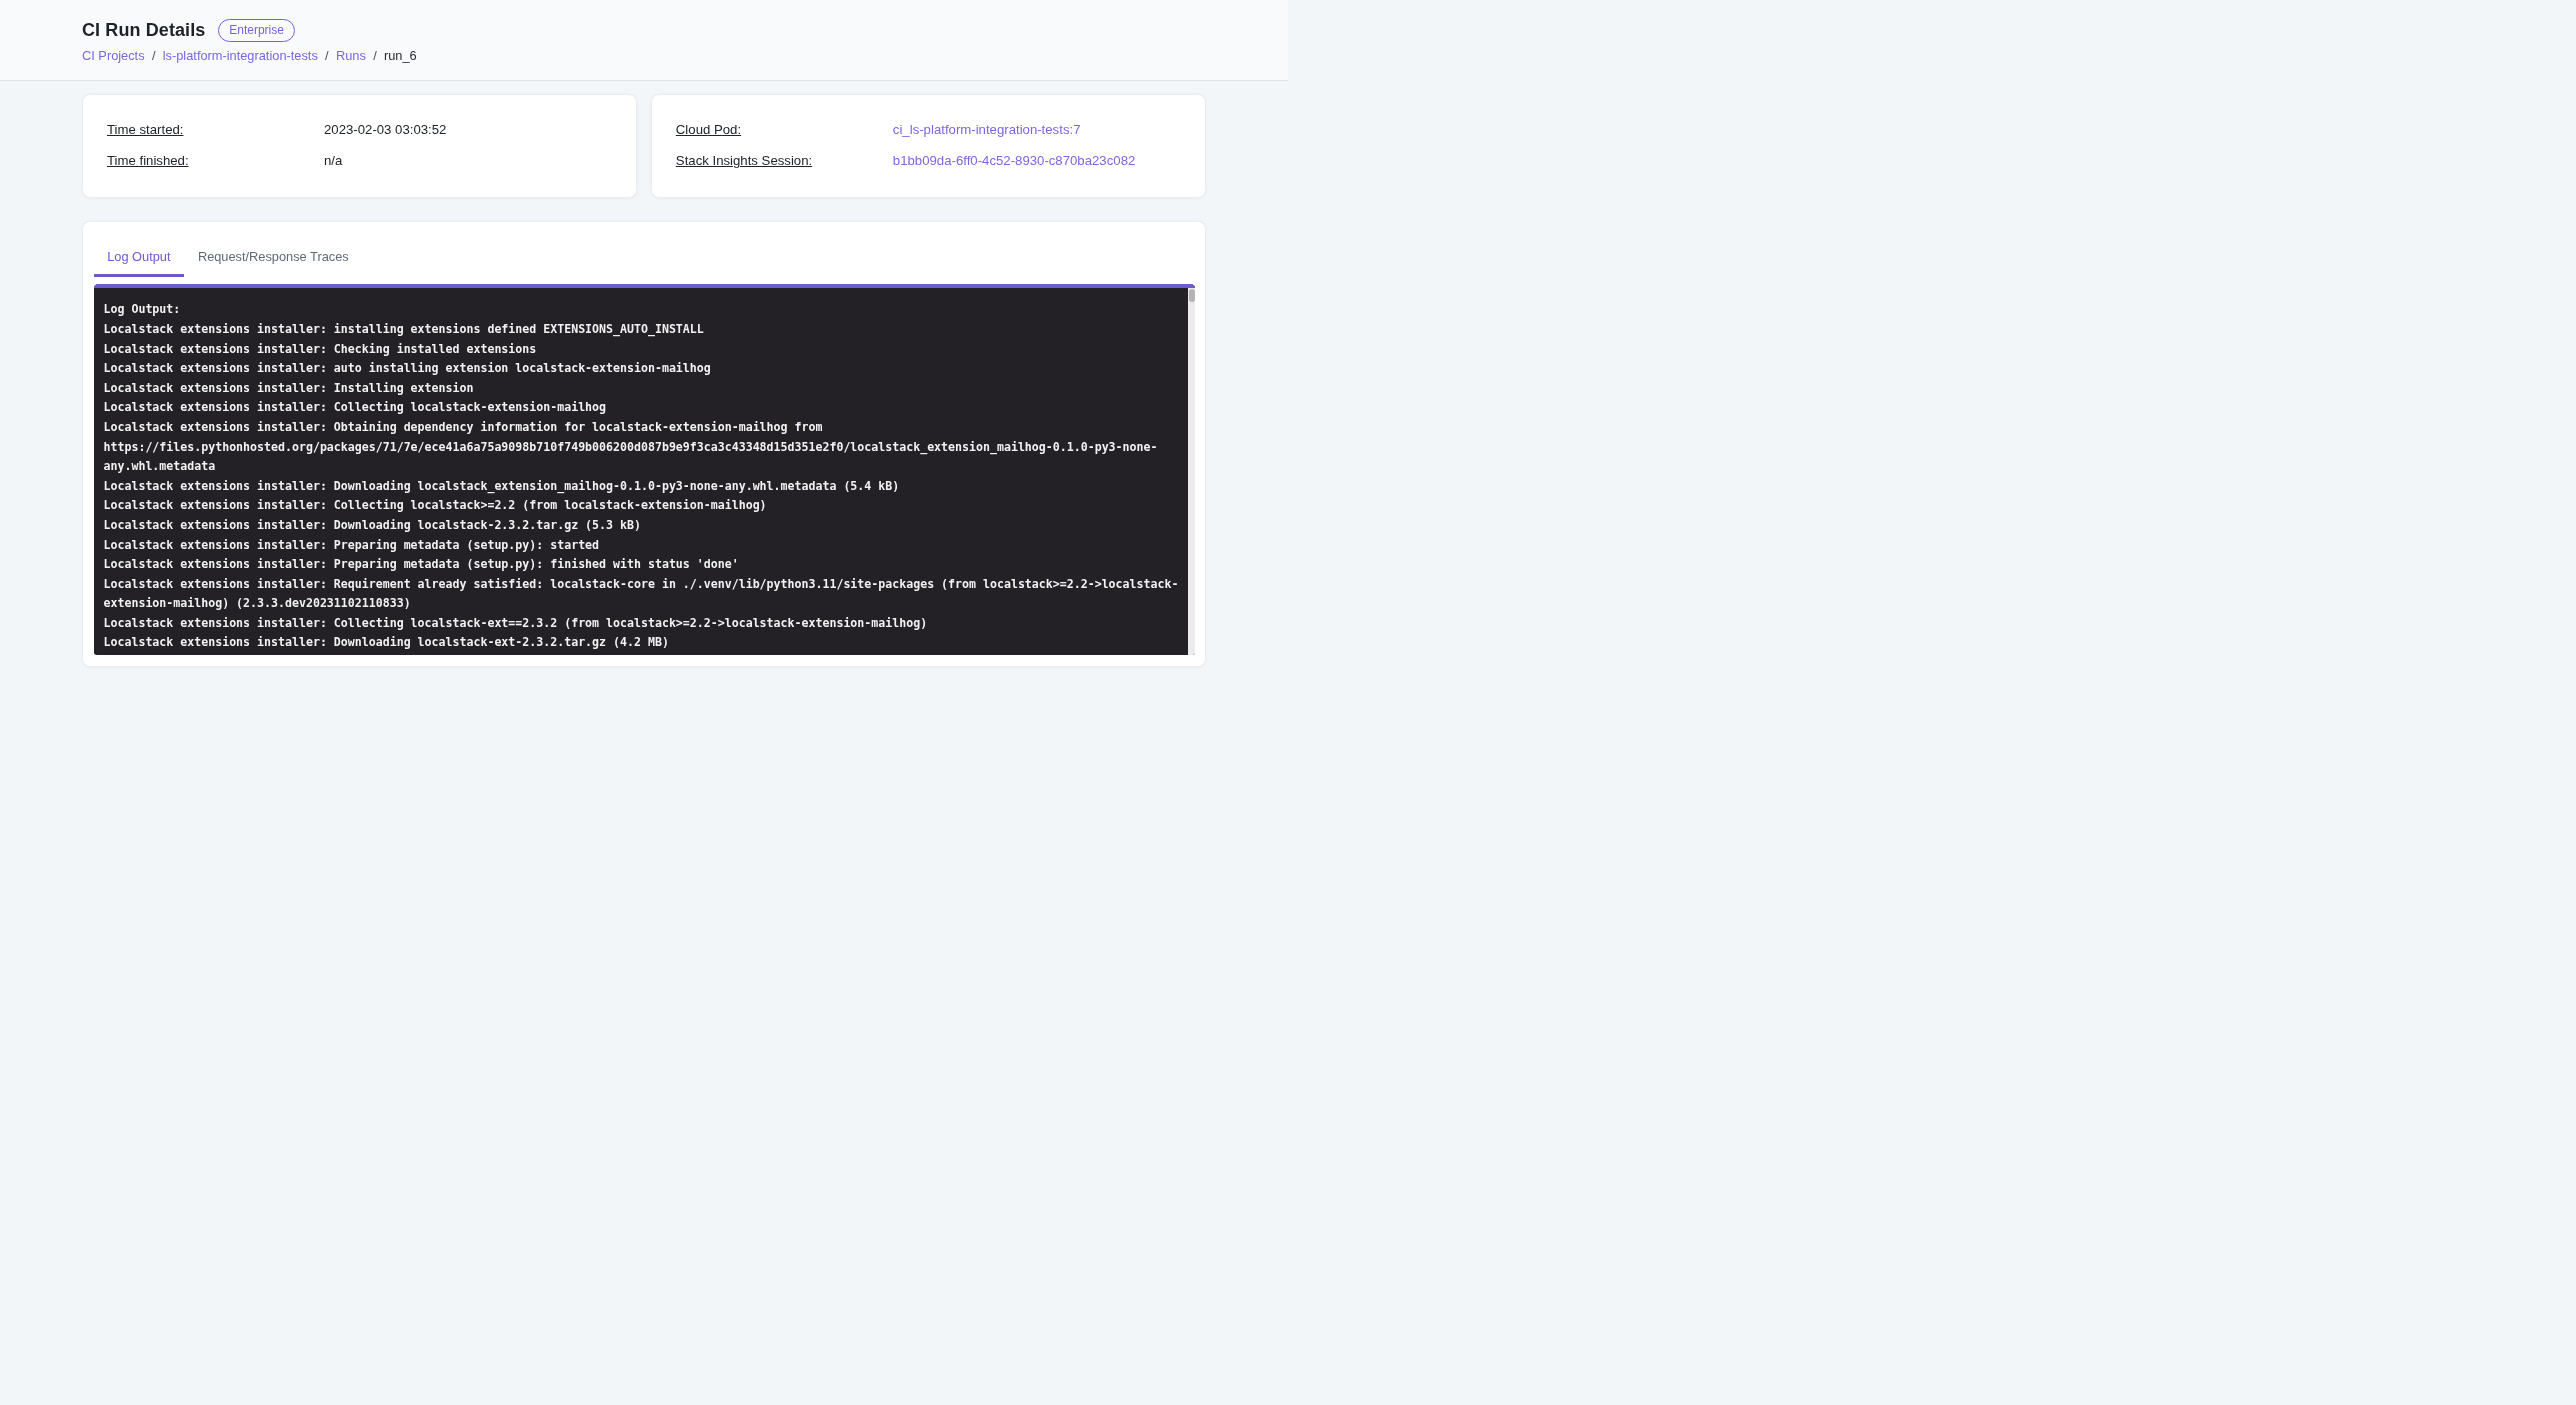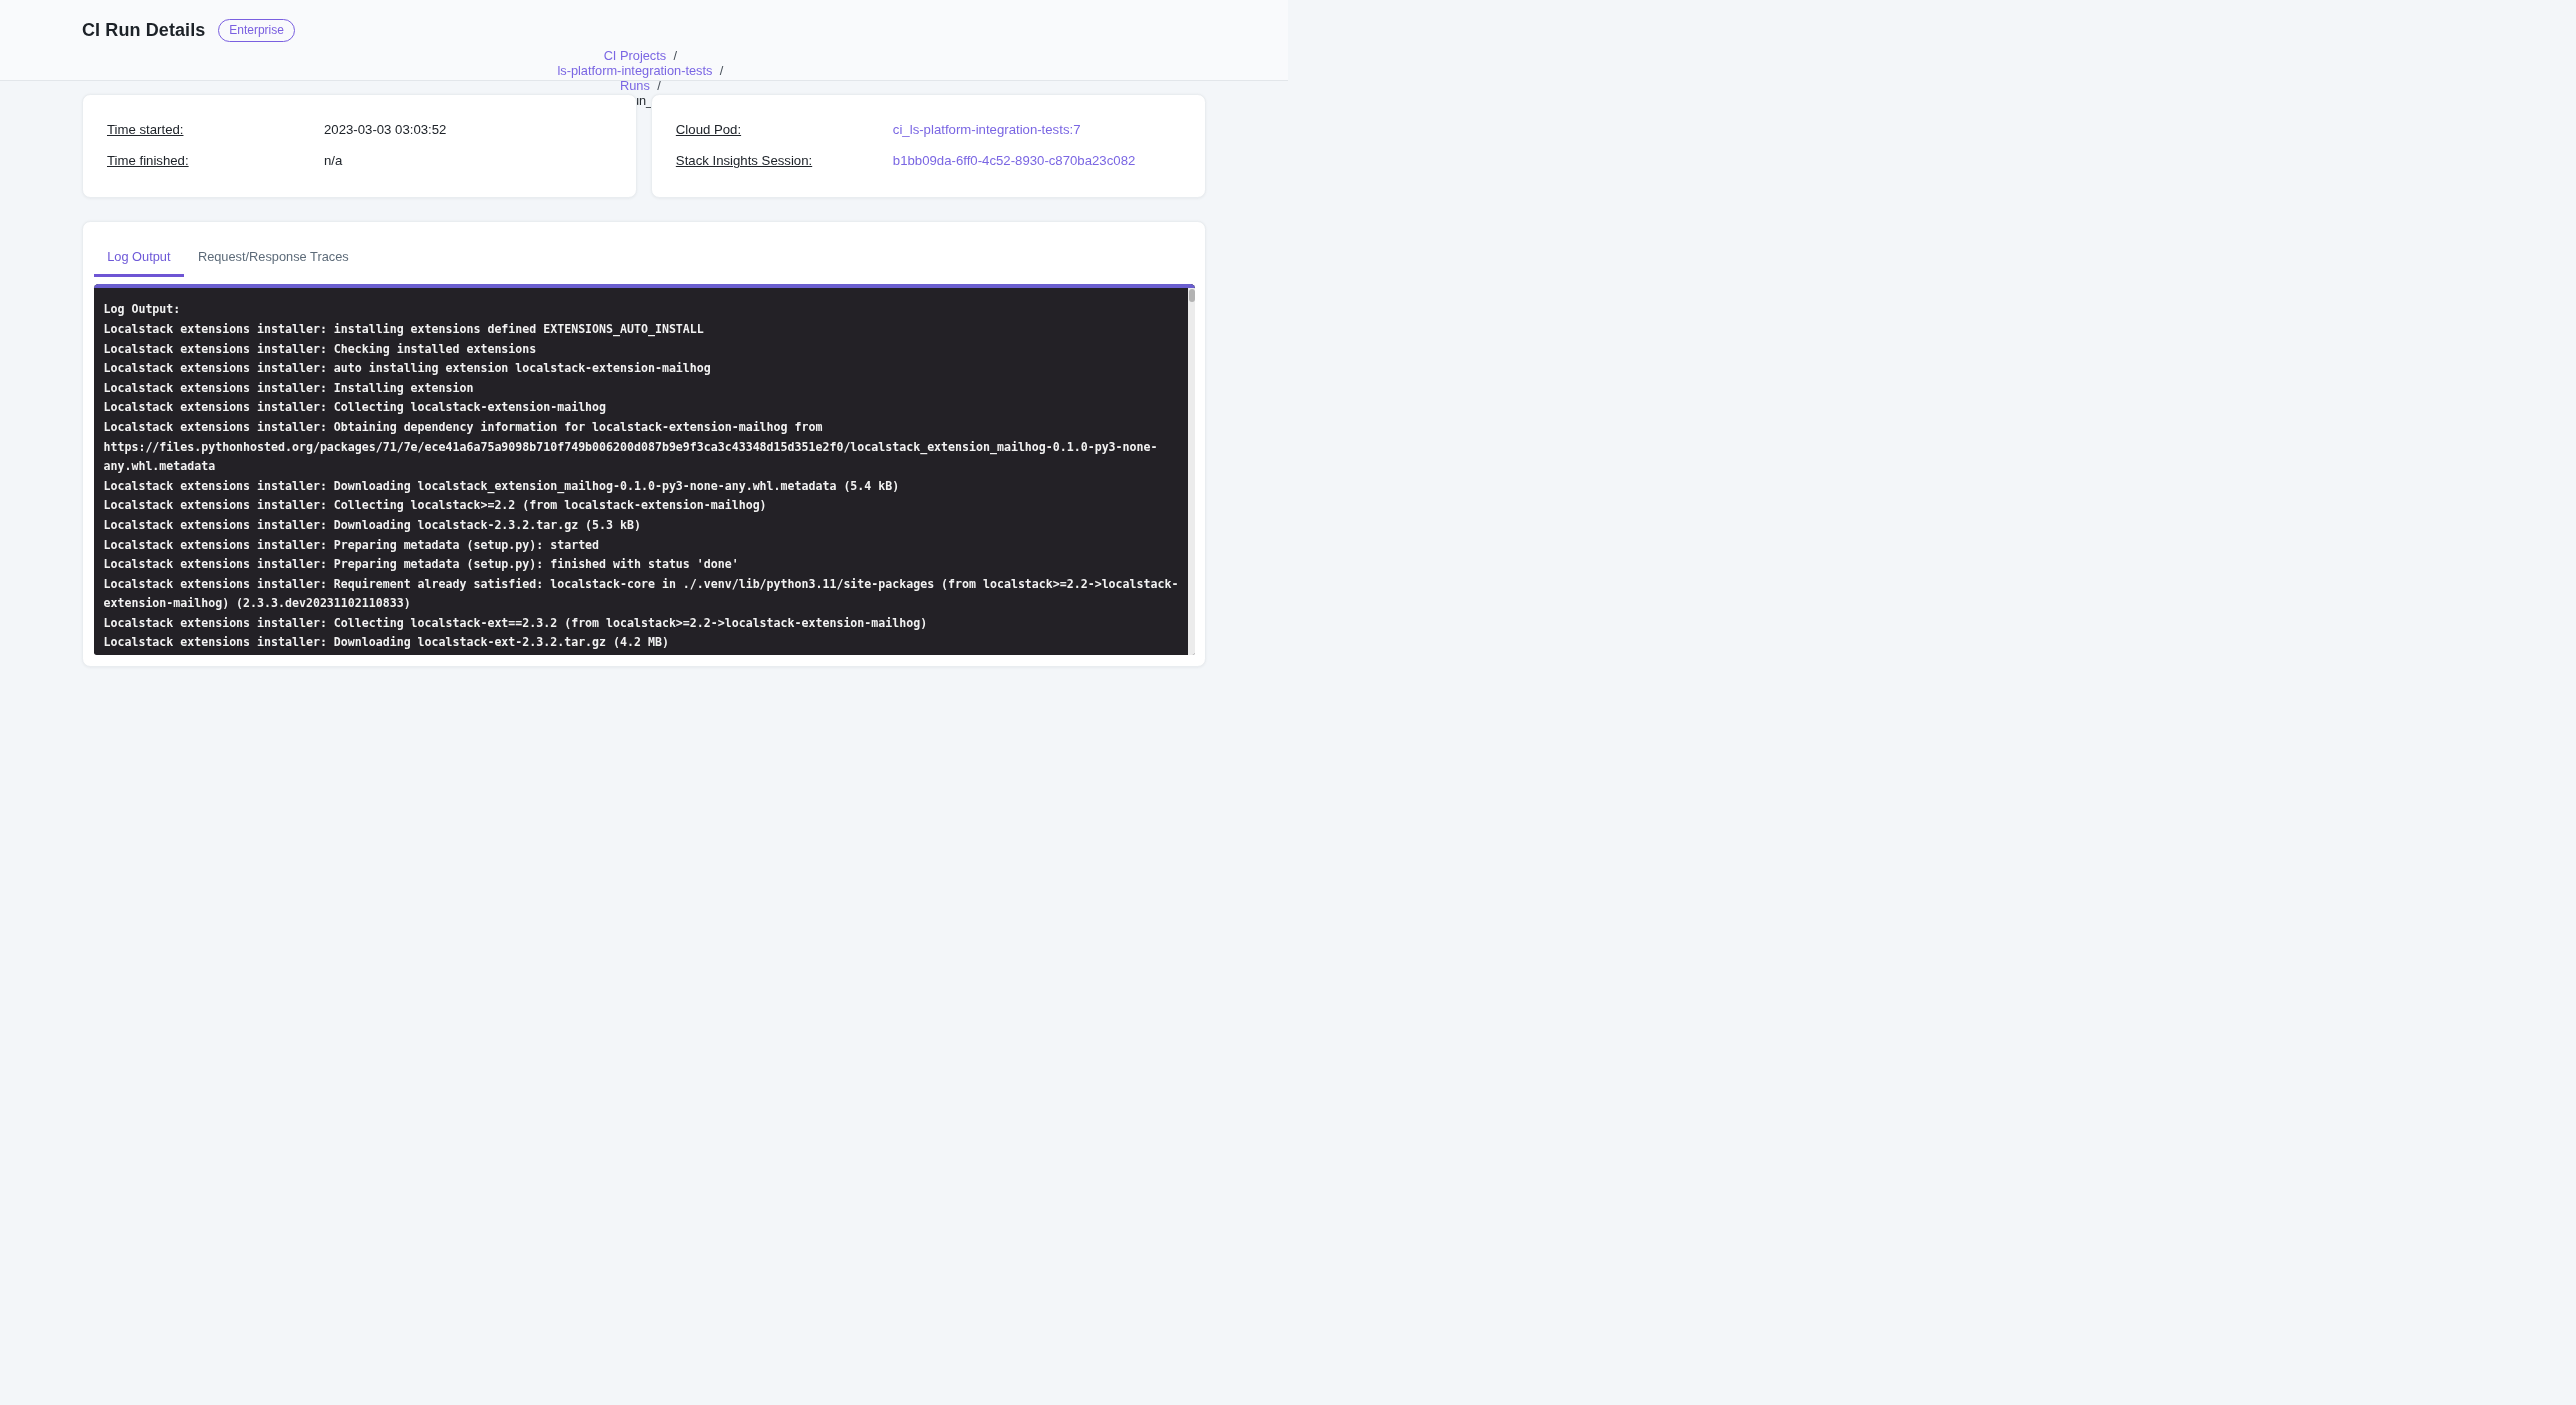--- a/index.html
+++ b/index.html
@@ -19,21 +19,21 @@
     height:81px;
   }
   .title-row { display:flex; align-items:center; gap:12.8px; }
   .page-title { font-size:18px; font-weight:600; color:#1d2228; letter-spacing:0.1px; }
   .badge {
     font-size:12px; color:var(--accent,#7a5fe0);
     border:0.9px solid var(--accent,#7a5fe0);
     border-radius:12px; padding:2.7px 10px 3.6px; line-height:14.6px;
     background:transparent; white-space:nowrap;
   }
-  .breadcrumb { margin-top:6.4px; font-size:12.8px; display:flex; align-items:center;flex-direction:column; }
+  .breadcrumb { margin-top:6.4px; font-size:12.8px; display:flex; align-items:flex-end; }
   .crumb { display:flex; align-items:center; }
   .crumb-label { color:#262b31; text-decoration:none; cursor:default; }
   .crumb-label.is-link { color:var(--link,#7a66e3); cursor:pointer; }
   .crumb-sep { color:#464e57; margin:0 7.3px; }
   .crumb:last-child .crumb-sep { display:none; }
 
   
   .main { padding:12.8px 82px 0 82px; }
   .cards-row { display:flex; gap:13.7px; }
   .card {
@@ -123,21 +123,21 @@
       </nav>
   </header>
 
   <main class="main">
 
     <div class="cards-row">
       <section class="card info-card">
 
           <div class="info-row">
             <span class="info-label">Time started:</span>
-            <a class="info-value">2023-03-03 03:03:52</a>
+            <a class="info-value">2023-02-03 03:03:52</a>
           </div>
 
           <div class="info-row">
             <span class="info-label">Time finished:</span>
             <a class="info-value">n/a</a>
           </div>
         </section>
 
       <section class="card info-card">
 

